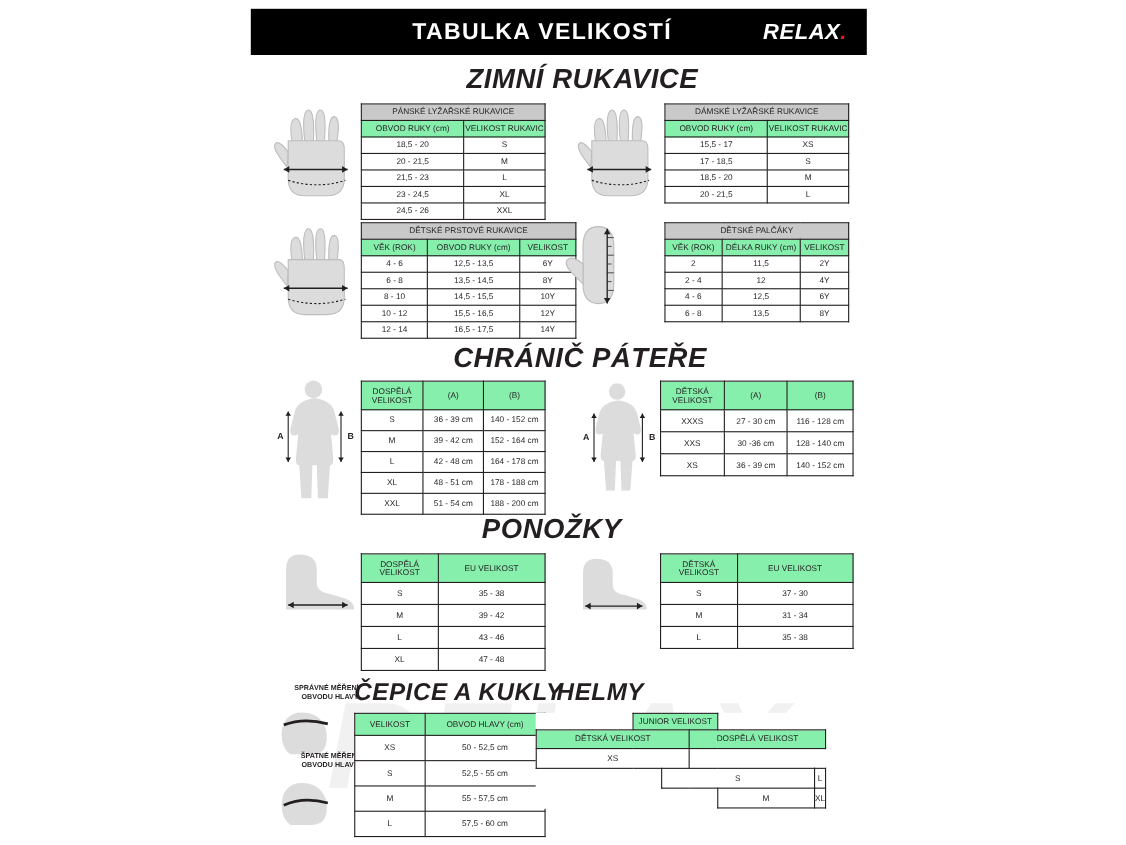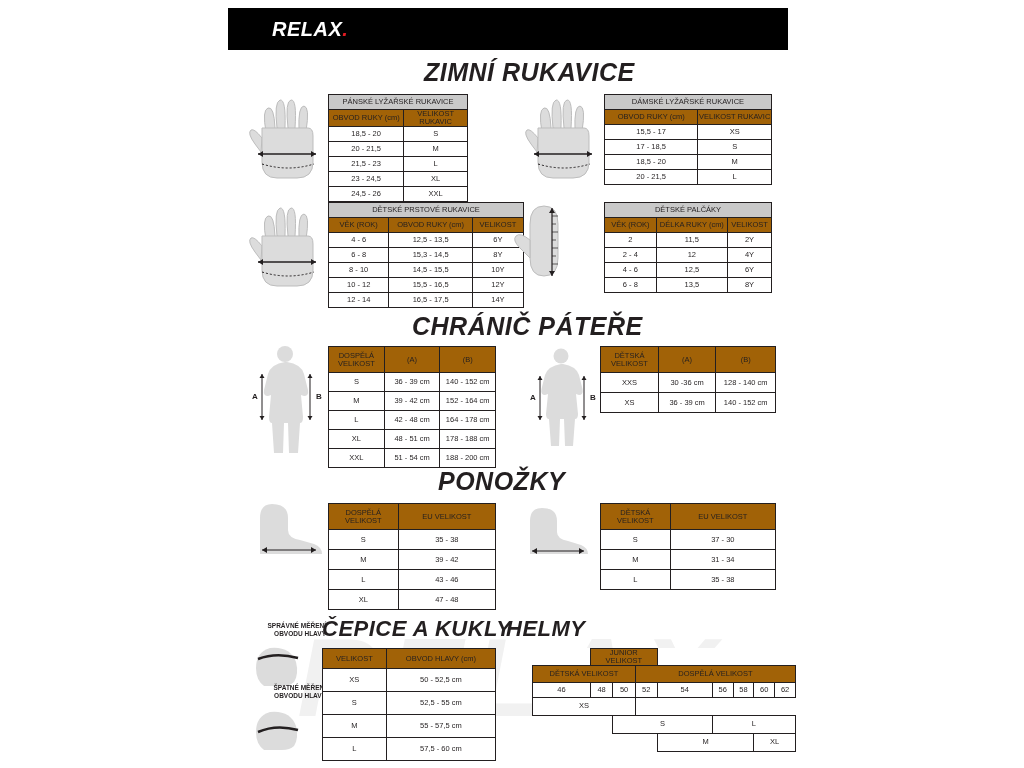--- a/index.html
+++ b/index.html
@@ -51,21 +51,21 @@
     border:1px solid #231f20;
     padding:0;
     height:15px;
     text-align:center;
     vertical-align:middle;
     font-weight:normal;
     color:#231f20;
     line-height:1.05;
   }
   table.t th {
-    background:#a16207;
+    background:#86efac;
     font-weight:normal;
     font-size:7.5px;
   }
   table.t th.dark {
     background:#c9c9c9;
   }
 
   
   .fig { position:absolute; }
   .fig svg { display:block; }
@@ -92,20 +92,21 @@
 </head>
 <body>
 
 <div class="page">
 
   <div class="watermark">RELAX</div>
 
   <div class="layer">
 
   <div class="header">
+    <div class="header-title">TABULKA VELIKOSTÍ</div>
     <div class="brand">
       <span>RELAX</span><span class="dot">.</span>
     </div>
   </div>
 
   <div class="sect-title" style="left:424px; top:58px;text-align:center;">ZIMNÍ RUKAVICE</div>
 
   <div class="fig" style="left:248px; top:92px;">
     <svg width="78" height="92" viewBox="0 0 78 92">
       <g fill="#dcdcdc" stroke="#bdbdbd" stroke-width="1">
@@ -115,21 +116,21 @@
         <path d="M51 38 q-1 -24 5 -24 q6 1 2 25 l0 3 z"></path>
         <path d="M14 46 q-8 -10 -11 -8 q-4 3 4 14 l6 8 z"></path>
         <path d="M14 36 h46 q5 0 5 8 v26 q0 16 -16 16 h-20 q-15 0 -15 -16 z"></path>
       </g>
       <path d="M10 62 h58" stroke="#231f20" stroke-width="1.4" fill="none"></path>
       <path d="M10 62 l5 -3 v6 z M68 62 l-5 -3 v6 z" fill="#231f20"></path>
       <path d="M14 72 q26 8 52 0" stroke="#231f20" stroke-width="1" fill="none" stroke-dasharray="2 2"></path>
     </svg>
   </div>
 
-  <table class="t" style="left:328px; top:94px; width:140px;">
+  <table class="t" style="left:328px; top:94px; width:168px;">
     <tbody>
           <tr>
             <th class="dark" colspan="2">PÁNSKÉ LYŽAŘSKÉ RUKAVICE</th>
           </tr>
     <tr>
       <th style="width:94px;">OBVOD RUKY (cm)</th>
       <th style="width:74px;">VELIKOST RUKAVIC</th>
     </tr>
     <tr>
             <td>18,5  -  20</td>
@@ -224,21 +225,21 @@
       <th style="width:72px;">OBVOD RUKY (cm)</th>
       <th style="width:44px;">VELIKOST</th>
     </tr>
     <tr>
             <td>4  -  6</td>
             <td>12,5  -  13,5</td>
             <td>6Y</td>
           </tr>
     <tr>
             <td>6  -  8</td>
-            <td>15,3  -  14,5</td>
+            <td>13,5  -  14,5</td>
             <td>8Y</td>
           </tr>
     <tr>
             <td>8  -  10</td>
             <td>14,5  -  15,5</td>
             <td>10Y</td>
           </tr>
     <tr>
             <td>10  -  12</td>
             <td>15,5  -  16,5</td>
@@ -373,20 +374,25 @@
   </div>
 
   <table class="t" style="left:600px; top:346px; width:176px;">
     <tbody>
           <tr>
       <th style="width:58px; height:26px;">DĚTSKÁ VELIKOST</th>
       <th style="width:58px;">(A)</th>
       <th style="width:60px;">(B)</th>
     </tr>
     <tr>
+            <td style="height:20px;">XXXS</td>
+            <td>27 - 30 cm</td>
+            <td>116 - 128 cm</td>
+          </tr>
+    <tr>
             <td style="height:20px;">XXS</td>
             <td>30 -36 cm</td>
             <td>128 - 140 cm</td>
           </tr>
     <tr>
             <td style="height:20px;">XS</td>
             <td>36 - 39 cm</td>
             <td>140 - 152 cm</td>
           </tr>
   </tbody>
@@ -499,43 +505,32 @@
             <td style="height:23px;">M</td>
             <td>55 - 57,5 cm</td>
           </tr>
     <tr>
             <td style="height:23px;">L</td>
             <td>57,5 - 60 cm</td>
           </tr>
   </tbody>
       </table>
 
-  <table class="t" style="left:532px; top:648px; width:264px;">
+  <table class="t" style="left:487px; top:648px; width:264px;">
     <tbody>
           <tr>
       <td style="border:none; background:#fff; width:88px;"></td>
       <th colspan="3" style="width:88px;">JUNIOR VELIKOST</th>
       <td style="border:none; background:#fff; width:88px;"></td>
     </tr>
     <tr>
       <th colspan="3" style="height:17px;">DĚTSKÁ VELIKOST</th>
       <th colspan="6">DOSPĚLÁ VELIKOST</th>
     </tr>
     <tr>
-      <td style="width:29px;">46</td>
-      <td style="width:29px;">48</td>
-      <td style="width:29px;">50</td>
-      <td style="width:29px;">52</td>
-      <td style="width:29px;">54</td>
-      <td style="width:29px;">56</td>
-      <td style="width:29px;">58</td>
-      <td style="width:29px;">60</td>
-      <td style="width:29px;">62</td>
-    </tr>
-    <tr>
       <td colspan="3" style="height:18px;">XS</td>
       <td colspan="6" style="border:none; background:#fff;"></td>
     </tr>
     <tr>
       <td colspan="2" style="border:none; background:#fff; height:18px;"></td>
       <td colspan="3">S</td>
       <td colspan="4">L</td>
     </tr>
     <tr>
       <td colspan="4" style="border:none; background:#fff; height:18px;"></td>

